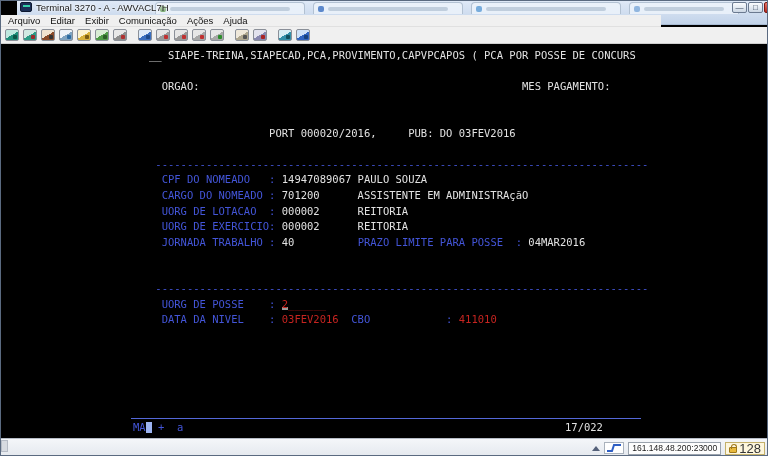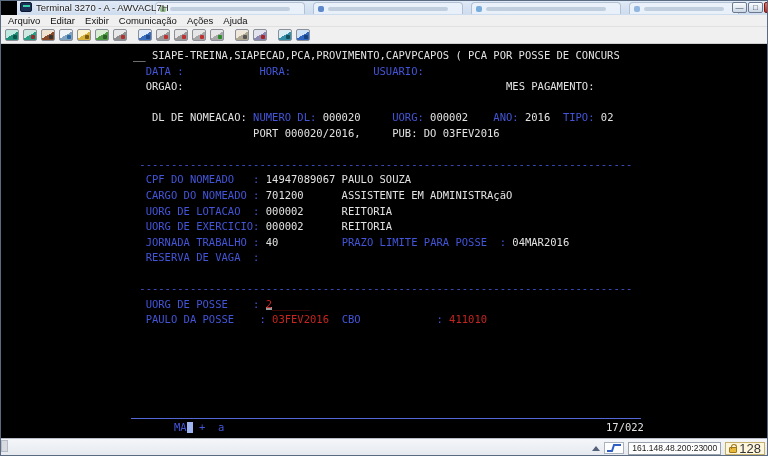--- a/index.html
+++ b/index.html
@@ -17,44 +17,44 @@
     border:1px solid #0c1830; border-radius:2px; z-index:3; }
   .win-icon::after { content:""; position:absolute; left:2px; top:2px; width:7px; height:2px; background:#35d0a8; }
   .win-title { position:absolute; left:19px; top:1px; font-size:9.5px; color:#1a1a1a; z-index:3; white-space:nowrap;
     text-shadow:0 0 3px #fff, 0 0 3px #fff; }
   .winbtns { position:absolute; right:2px; top:1px; display:flex; z-index:4; }
   .winbtn { width:15px; height:11px; border:1px solid #6b7a90; border-radius:2px; margin-left:1px;
     background:linear-gradient(#fbfdff,#ccd7e4); color:#2a3a50; font-size:8px; line-height:9px; text-align:center; }
   .winbtn.close { width:19px; background:linear-gradient(#e8756a,#b3281c); color:#fff; border-color:#7c1a12; }
 
   
-  .menubar { position:absolute; left:0; top:14px; width:768px; height:12px; background:#f0f0f0;
+  .menubar { position:absolute; left:0; top:14px; width:660px; height:12px; background:#f0f0f0;
     border-bottom:1px solid #e0e0e0; display:flex; align-items:center; padding-left:2px; }
   .menu-item { font-size:9.5px; color:#111; padding:0 5px; line-height:12px; }
 
   
   .toolbar { position:absolute; left:0; top:26px; width:768px; height:17px; background:#f0f0f0;
     border-bottom:1px solid #cfcfcf; display:flex; align-items:center; padding-left:4px; }
   .tb-icon { width:14px; height:12px; border:1px solid #8a8f98; border-radius:2px; margin-right:4px; position:relative;
     background:linear-gradient(150deg, var(--l) 0 50%, var(--m) 50% 100%); }
   .tb-icon::after { content:""; position:absolute; right:1px; bottom:1px; width:4px; height:4px;
     background:var(--a); border-radius:1px; }
   .tb-gap { width:7px; }
 
   
   .screen { position:absolute; left:0; top:43px; width:768px; height:394px; background:#000; }
-  .trow { position:absolute; left:132px; white-space:pre; font-family:"DejaVu Sans Mono", monospace;
+  .trow { position:absolute; left:148px; white-space:pre; font-family:"DejaVu Sans Mono", monospace;
     font-size:10.5px; line-height:13px; }
   .c-b  { color:#4355d8; }
   .c-w  { color:#e2e2e2; }
   .c-r  { color:#c62420; }
   .c-d  { color:#8d1111; }
   .c-rc { color:#c62420; box-shadow: inset 0 -3px 0 #9a9a9a; }
   .oia-line { position:absolute; left:130px; top:374px; width:510px; height:1px; background:#5468d8; }
-  .oia { position:absolute; top:377px; font-family:"DejaVu Sans Mono", monospace; font-size:10.5px; white-space:pre;margin-left:41px; }
+  .oia { position:absolute; top:377px; font-family:"DejaVu Sans Mono", monospace; font-size:10.5px; white-space:pre; }
   .oia.left { left:132px; color:#4355d8; }
   .oia .blk { display:inline-block; width:6px; height:11px; background:#9db4f0; vertical-align:text-bottom; }
   .oia.pos { left:564px; color:#e2e2e2; }
 
   
   .statusbar { position:absolute; left:0; top:437px; width:768px; height:19px;
     background:linear-gradient(#f4f6f9,#e4e8ee); border-top:1px solid #b6bcc6;
     display:flex; align-items:center; justify-content:flex-end; gap:4px; padding-right:4px; }
   .sb-notch { position:absolute; left:0; top:1px; width:7px; height:12px; background:#d7dbe1; border:1px solid #b6bcc6; }
   .sb-arrow { width:0; height:0; border-left:4px solid transparent; border-right:4px solid transparent;
@@ -128,34 +128,31 @@
       <span class="tb-gap"></span>
       <div class="tb-icon" style="--l: #d8eef4; --m: #3390a8; --a: #10505e;"></div>
       <div class="tb-icon" style="--l: #cfe2f8; --m: #2f64c0; --a: #16417e;"></div>
     </div>
 
   <div class="screen" id="term-rows">
     <div class="oia-line"></div>
     <div class="oia left"><span>MA</span><span class="blk"></span><span> +  </span><span>a</span></div>
     <div class="oia pos">17/022</div>
   <div class="trow" style="top: 5px;"><span class="c-w">__ SIAPE-TREINA,SIAPECAD,PCA,PROVIMENTO,CAPVPCAPOS ( PCA POR POSSE DE CONCURS</span></div>
-      <div class="trow" style="top: 20.55px;"><span class="c-b">  DATA :            HORA:             USUARIO:</span></div>
       <div class="trow" style="top: 36.1px;"><span class="c-w">  ORGAO:</span><span class="c-w">                                                   </span><span class="c-w">MES PAGAMENTO:</span></div>
-      <div class="trow" style="top: 67.2px;"><span class="c-w">   DL DE NOMEACAO: </span><span class="c-b">NUMERO DL:</span><span class="c-w"> 000020     </span><span class="c-b">UORG:</span><span class="c-w"> 000002    </span><span class="c-b">ANO:</span><span class="c-w"> 2016  </span><span class="c-b">TIPO:</span><span class="c-w"> 02</span></div>
       <div class="trow" style="top: 82.75px;"><span class="c-w">                   PORT 000020/2016,     PUB: DO 03FEV2016</span></div>
       <div class="trow" style="top: 113.85px;"><span class="c-b"> ------------------------------------------------------------------------------</span></div>
       <div class="trow" style="top: 129.4px;"><span class="c-b">  CPF DO NOMEADO   :</span><span class="c-w"> 14947089067 PAULO SOUZA</span></div>
       <div class="trow" style="top: 144.95px;"><span class="c-b">  CARGO DO NOMEADO :</span><span class="c-w"> 701200      ASSISTENTE EM ADMINISTRAçãO</span></div>
       <div class="trow" style="top: 160.5px;"><span class="c-b">  UORG DE LOTACAO  :</span><span class="c-w"> 000002      REITORIA</span></div>
       <div class="trow" style="top: 176.05px;"><span class="c-b">  UORG DE EXERCICIO:</span><span class="c-w"> 000002      REITORIA</span></div>
       <div class="trow" style="top: 191.6px;"><span class="c-b">  JORNADA TRABALHO :</span><span class="c-w"> 40          </span><span class="c-b">PRAZO LIMITE PARA POSSE  :</span><span class="c-w"> 04MAR2016</span></div>
-      <div class="trow" style="top: 207.15px;"><span class="c-b">  RESERVA DE VAGA  :</span></div>
       <div class="trow" style="top: 238.25px;"><span class="c-b"> ------------------------------------------------------------------------------</span></div>
       <div class="trow" style="top: 253.8px;"><span class="c-b">  UORG DE POSSE    : </span><span class="c-rc">2</span><span class="c-d">______</span></div>
-      <div class="trow" style="top: 269.35px;"><span class="c-b">  PAULO DA POSSE    :</span><span class="c-r"> 03FEV2016</span><span class="c-b">  CBO            :</span><span class="c-r"> 411010</span></div>
+      <div class="trow" style="top: 269.35px;"><span class="c-b">  DATA DA NIVEL    :</span><span class="c-r"> 03FEV2016</span><span class="c-b">  CBO            :</span><span class="c-r"> 411010</span></div>
       <div class="trow" style="top: 347.1px; margin-top: 48px;"><span class="c-b">  PF1=AJUDA  PF3=SAI  PF12=CANCELA</span></div>
     </div>
 
   <div class="statusbar">
     <div class="sb-notch"></div>
     <div class="sb-arrow"></div>
     <div class="sb-conn">
       <svg width="16" height="10" viewBox="0 0 16 10">
           <polyline points="1,8 6,8 8,2 15,2" stroke="#2f5fc4" stroke-width="2" fill="none"></polyline>
         </svg>

